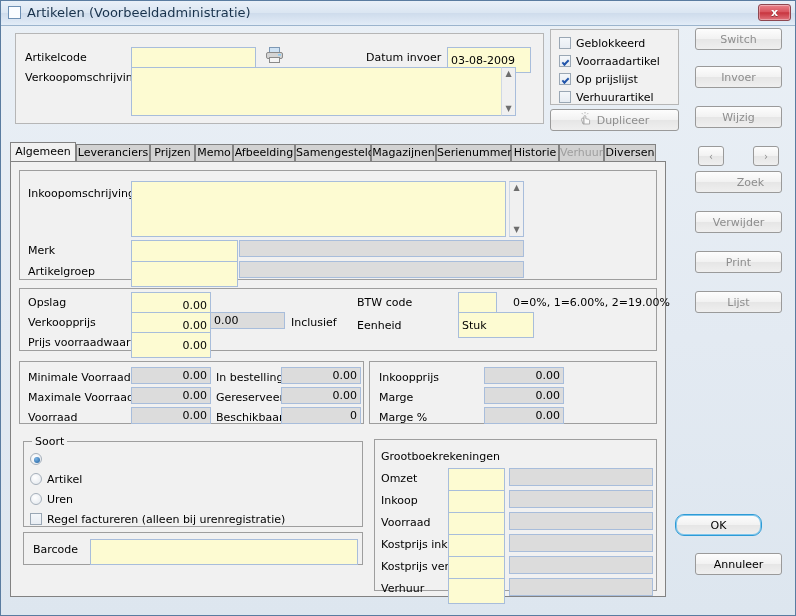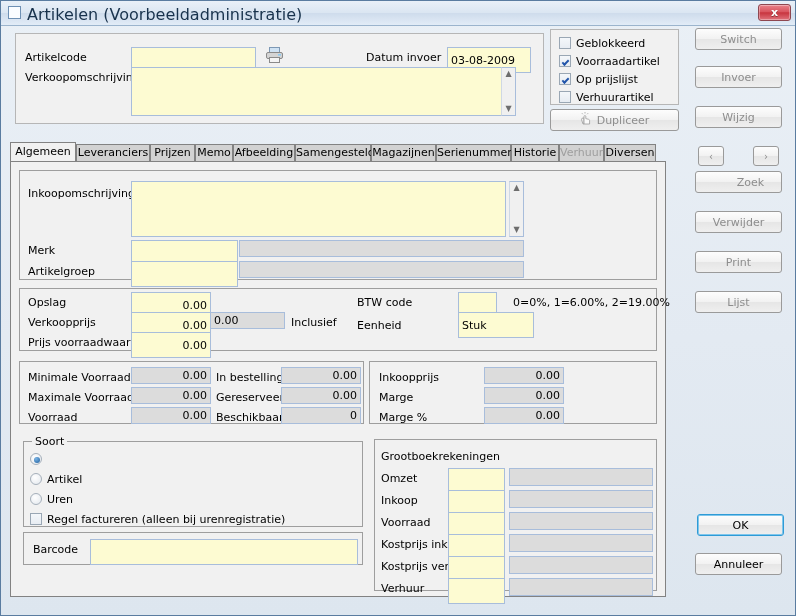--- a/index.html
+++ b/index.html
@@ -18,21 +18,21 @@
   #titlebar{
     position:absolute;left:0;top:0;width:794px;height:24px;
     background:linear-gradient(to bottom,#e9f0f8 0%,#dbe6f2 48%,#cfdcec 52%,#e2ecf7 100%);
     border-bottom:1px solid #9bb4cd;
   }
   #title-icon{
     position:absolute;left:7px;top:5px;width:13px;height:13px;
     background:#fafcff;border:1px solid #6e90b4;box-sizing:border-box;
   }
   #title-text{
-    position:absolute;left:26px;top:4px;font-size:16px;color:#18324c;
+    position:absolute;left:26px;top:4px;font-size:13px;color:#18324c;
     white-space:nowrap;
   }
   #close-btn{
     position:absolute;right:4px;top:3px;width:33px;height:17px;
     border:1px solid #8e4750;border-radius:3px;box-sizing:border-box;
     background:linear-gradient(to bottom,#e9838b 0%,#d9555f 45%,#c8353f 52%,#e0737c 100%);
     color:#fff;font-size:11px;font-weight:bold;text-align:center;line-height:15px;
     text-shadow:0 1px 0 rgba(0,0,0,.35);
     box-shadow:inset 0 0 0 1px rgba(255,255,255,.35);
     cursor:pointer;
@@ -198,21 +198,21 @@
   </div>
   <div class="btn" style="left:694px;top:210px;width:87px;height:22px;">
     <span>Verwijder</span>
   </div>
   <div class="btn" style="left:694px;top:250px;width:87px;height:22px;">
     <span>Print</span>
   </div>
   <div class="btn" style="left:694px;top:290px;width:87px;height:22px;">
     <span>Lijst</span>
   </div>
-  <div class="btn enabled focus" style="left:696px;top:513px;width:87px;height:22px;">
+  <div class="btn enabled focus" style="left:674px;top:513px;width:87px;height:22px;border-radius:9px;">
     <span>OK</span>
   </div>
   <div class="btn enabled" style="left:694px;top:552px;width:87px;height:22px;">
     <span>Annuleer</span>
   </div>
 
   <div id="tabstrip">
     <div class="tab active" style="left:0px;width:66px;"><span>Algemeen</span></div>
     <div class="tab" style="left:66px;width:74px;"><span>Leveranciers</span></div>
     <div class="tab" style="left:140px;width:45px;"><span>Prijzen</span></div>

